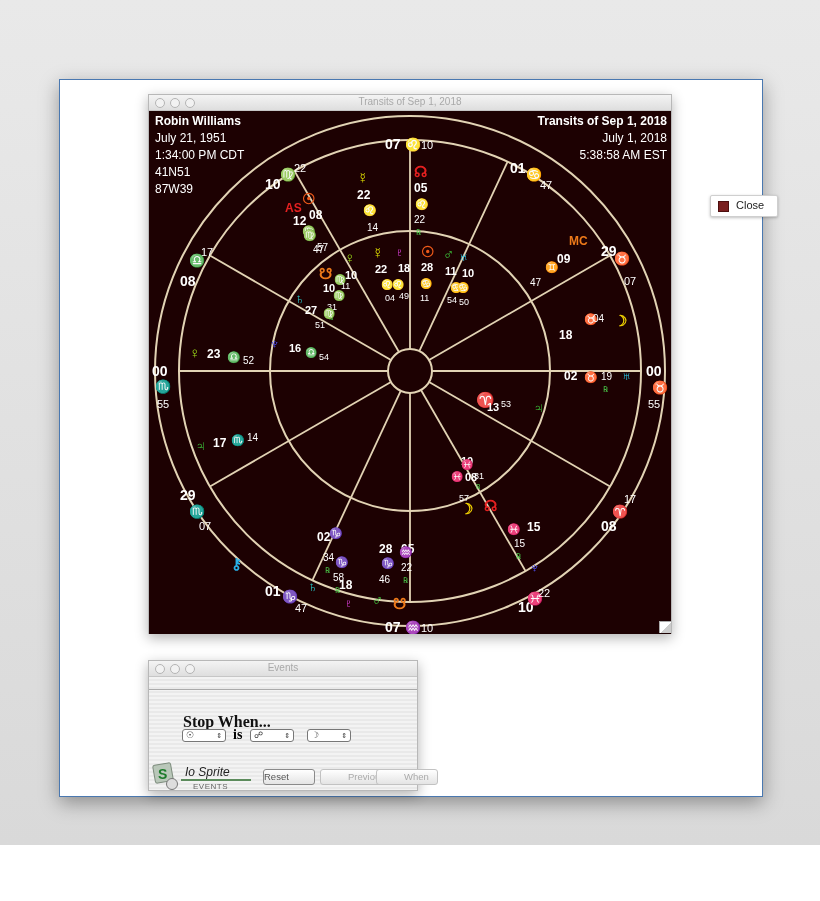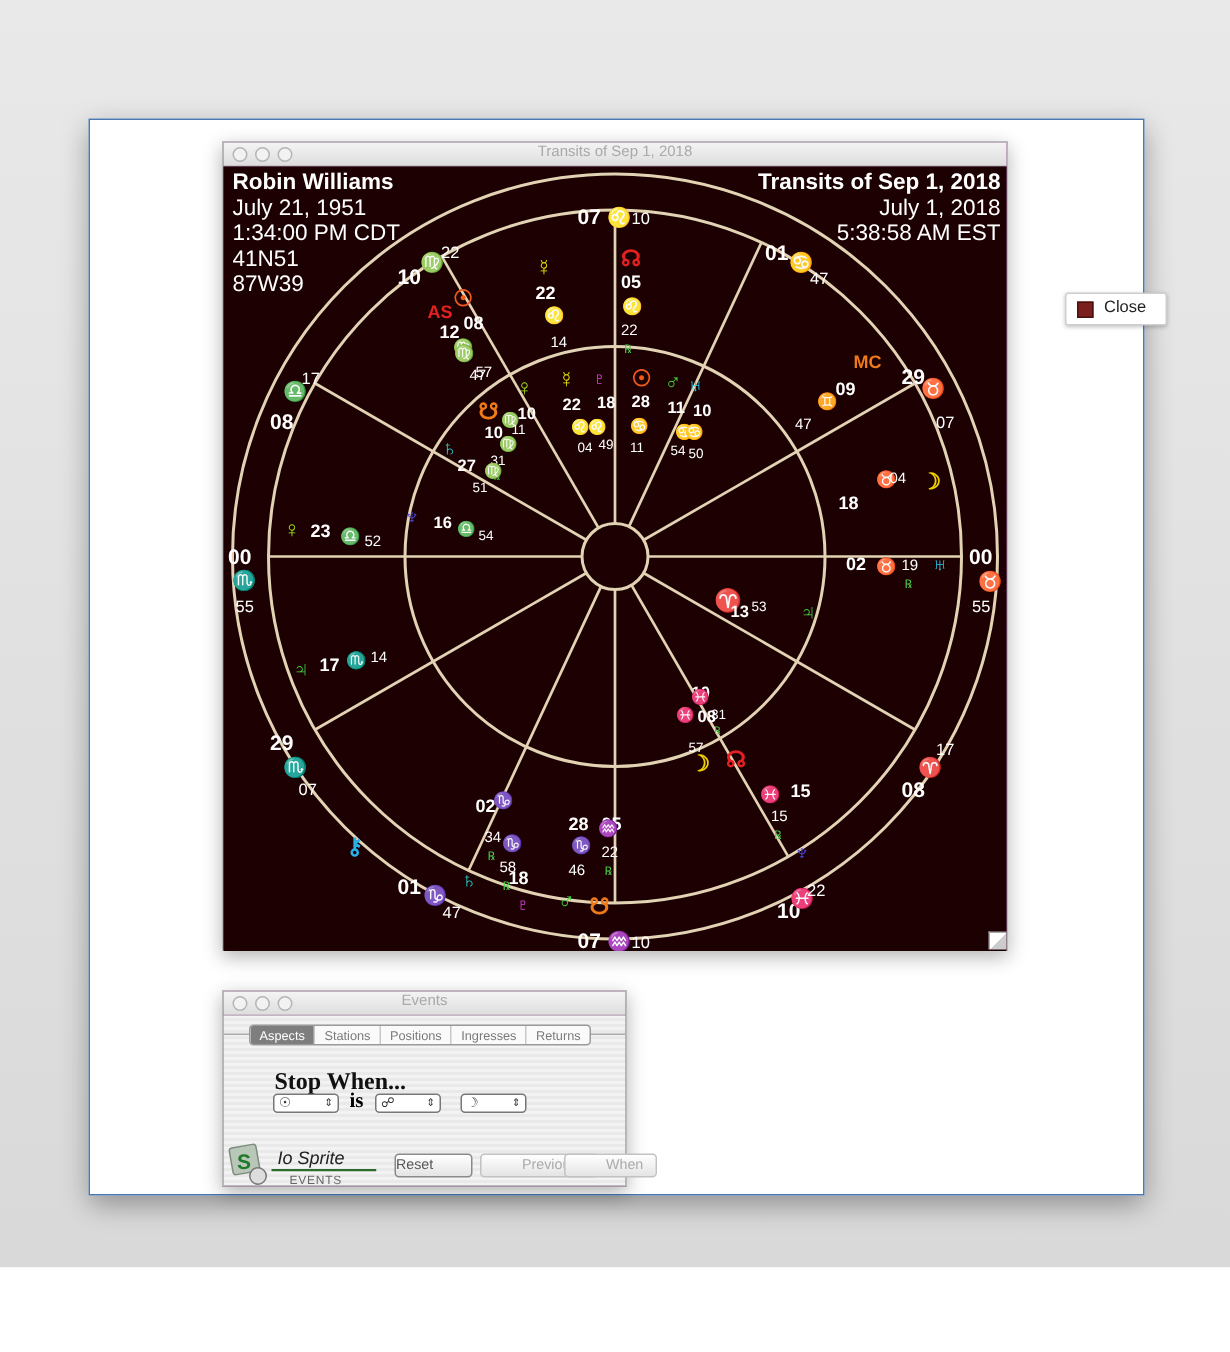--- a/index.html
+++ b/index.html
@@ -1,26 +1,26 @@
 <!DOCTYPE html>
 <html><head>
 <meta charset="utf-8">
 <style>
   html,body{margin:0;padding:0;}
   body{width:820px;height:901px;background:#ffffff;position:relative;overflow:hidden;font-family:"Liberation Sans",sans-serif;}
   .desk{position:absolute;left:0;top:0;width:820px;height:845px;background:linear-gradient(#e9e9e9,#d9d9d9);}
   .bottom-strip{position:absolute;left:0;top:845px;width:820px;height:56px;background:#ffffff;}
   .frame{position:absolute;left:59px;top:79px;width:702px;height:716px;background:#fff;border:1px solid #4a78b0;box-shadow:0 6px 18px rgba(0,0,0,.35);}
-  .win{position:absolute;background:#701a75;border:1px solid #b8b8b8;box-shadow:0 4px 12px rgba(0,0,0,.3);}
+  .win{position:absolute;background:#a3a3a3;border:1px solid #b8b8b8;box-shadow:0 4px 12px rgba(0,0,0,.3);}
   .titlebar{position:absolute;left:0;top:0;right:0;height:15px;background:linear-gradient(#f4f4f4,#dedede);border-bottom:1px solid #c6c6c6;}
   .titlebar .t{position:absolute;left:0;right:0;top:1px;text-align:center;font-size:10px;color:#a9a9a9;}
   .lights{position:absolute;left:6px;top:3px;display:flex;gap:5px;}
   .light{width:8px;height:8px;border-radius:50%;border:1px solid #b4b4b4;background:#f2f2f2;}
   .chart{position:absolute;left:0;top:16px;width:522px;height:523px;background:#1d0102;}
-  .info{position:absolute;color:#fff;font-size:15px;line-height:17px;}
+  .info{position:absolute;color:#fff;font-size:12px;line-height:17px;}
   .info.left{left:6px;top:2px;}
   .info.right{right:4px;top:2px;text-align:right;}
   .info .b{font-weight:bold;}
   svg text{font-family:"Liberation Sans",sans-serif;}
   .resize{position:absolute;right:0;bottom:0;width:11px;height:11px;background:linear-gradient(135deg,#fff 50%,#ccc 50%);border-left:1px solid #aaa;border-top:1px solid #aaa;}
   .events-body{position:absolute;left:0;top:16px;right:0;bottom:0;background:repeating-linear-gradient(#f3f3f3 0 2px,#e9e9e9 2px 4px);}
   .tabs{position:absolute;left:17px;top:6px;display:flex;border:1px solid #9a9a9a;border-radius:3px;overflow:hidden;background:#fafafa;}
   .tab{font-size:8.5px;color:#7a7a7a;padding:1px 6px;border-right:1px solid #c8c8c8;}
   .tab:last-child{border-right:none;}
   .tab.active{background:#7e7e7e;color:#fff;}
@@ -252,27 +252,20 @@
   <div class="titlebar">
     <div class="lights">
       <div class="light"></div>
       <div class="light"></div>
       <div class="light"></div>
     </div>
     <div class="t">Events</div>
   </div>
   <div class="events-body">
     <div class="tabline"></div>
-    <div class="tabs">
-      <div class="tab active">Aspects</div>
-      <div class="tab">Stations</div>
-      <div class="tab">Positions</div>
-      <div class="tab">Ingresses</div>
-      <div class="tab">Returns</div>
-    </div>
     <div class="stop">Stop When...</div>
     <div class="sel" style="left:33px;width:36px;">
       <span>☉</span><span class="arr">⇕</span>
     </div>
     <div class="is">is</div>
     <div class="sel" style="left:101px;width:36px;">
       <span>☍</span><span class="arr">⇕</span>
     </div>
     <div class="sel" style="left:158px;width:36px;">
       <span>☽</span><span class="arr">⇕</span>

